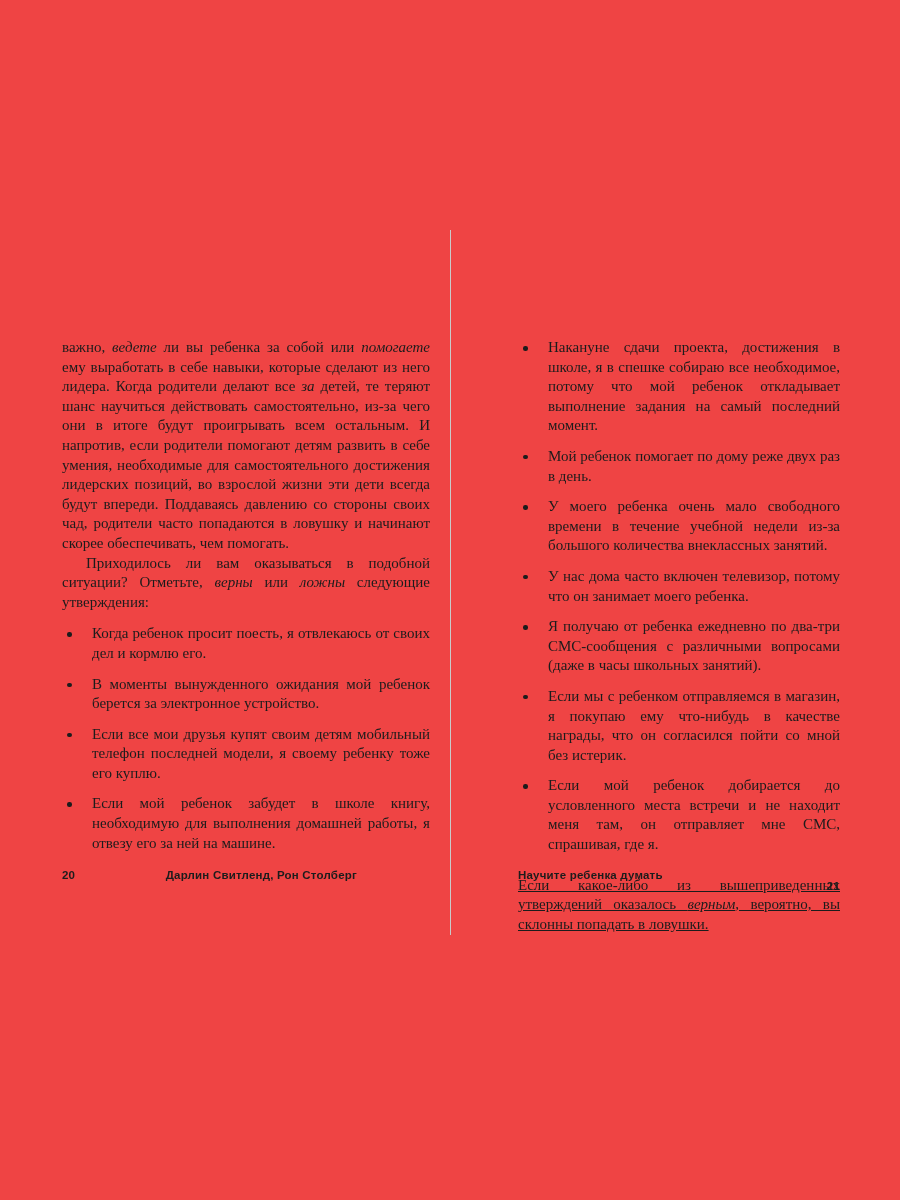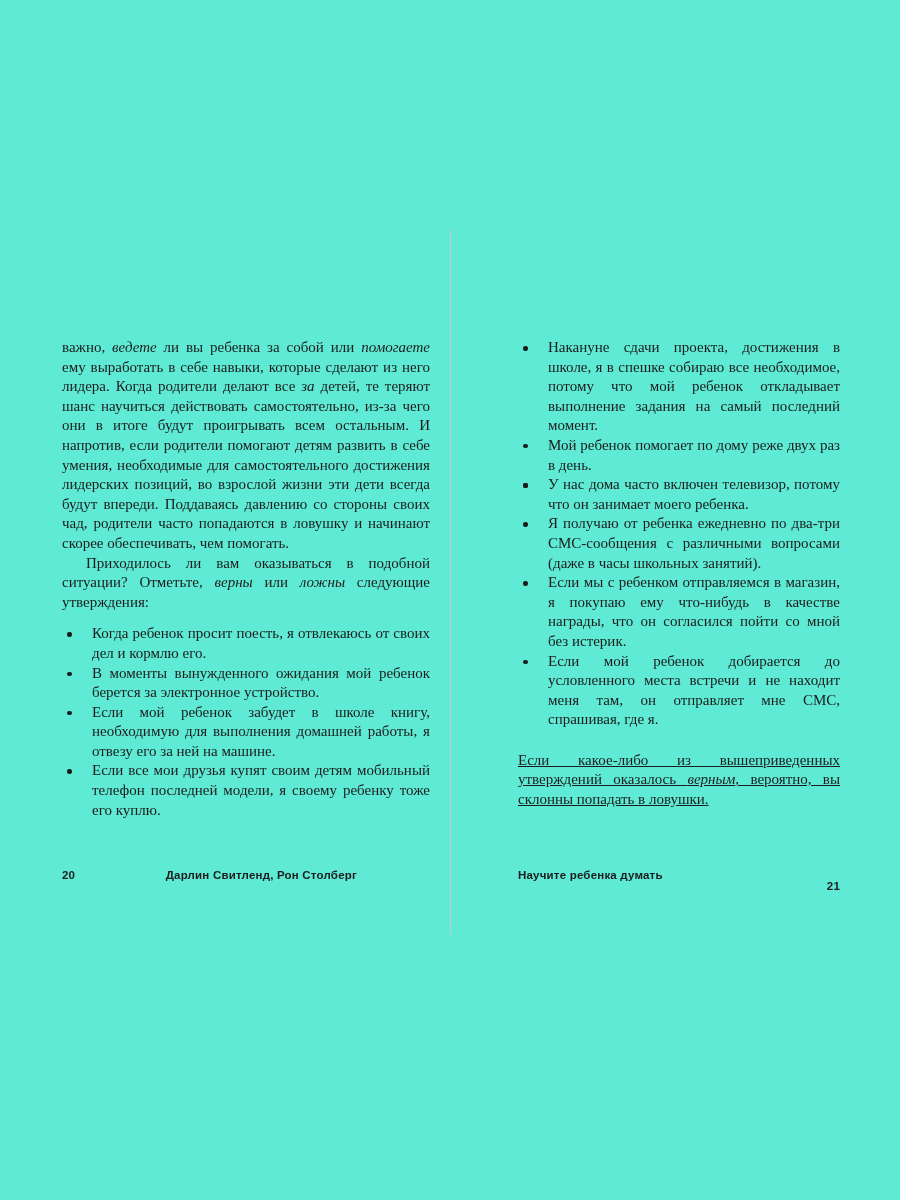--- a/index.html
+++ b/index.html
@@ -4,21 +4,21 @@
 <style>
   html, body {
     margin: 0;
     padding: 0;
     background: #ffffff;
   }
   .spread {
     position: relative;
     width: 900px;
     height: 1200px;
-    background: #5eead4;
+    background: #ef4444;
     overflow: hidden;
     font-family: "Liberation Serif", serif;
     color: #1c1c1c;
   }
   .divider {
     position: absolute;
     left: 450px;
     top: 230px;
     width: 1px;
     height: 705px;
@@ -38,20 +38,21 @@
   }
   .col p.indent { text-indent: 24px; }
   ul.bullets {
     list-style: none;
     margin: 12px 0 0 0;
     padding: 0;
   }
   ul.bullets li {
     position: relative;
     padding-left: 30px;
+    margin-top: 11px;
     font-size: 15px;
     line-height: 19.6px;
     text-align: justify;
   }
   .dot {
     position: absolute;
     left: 5px;
     top: 8px;
     width: 4.5px;
     height: 4.5px;
@@ -101,25 +102,25 @@
       <li>
         <span class="dot"></span>
         <span>Когда ребенок просит поесть, я отвлекаюсь от своих дел и кормлю его.</span>
       </li>
       <li>
         <span class="dot"></span>
         <span>В моменты вынужденного ожидания мой ребенок берется за электронное устройство.</span>
       </li>
       <li>
         <span class="dot"></span>
-        <span>Если мой ребенок забудет в школе книгу, необходимую для выполнения домашней работы, я отвезу его за ней на машине.</span>
+        <span>Если все мои друзья купят своим детям мобильный телефон последней модели, я своему ребенку тоже его куплю.</span>
       </li>
       <li>
         <span class="dot"></span>
-        <span>Если все мои друзья купят своим детям мобильный телефон последней модели, я своему ребенку тоже его куплю.</span>
+        <span>Если мой ребенок забудет в школе книгу, необходимую для выполнения домашней работы, я отвезу его за ней на машине.</span>
       </li>
     </ul>
   </div>
 
   <div class="footer footer-left">
     <span class="num-left">20</span>
     <span class="center-title">Дарлин Свитленд, Рон Столберг</span>
   </div>
 
   <div class="col col-right">
@@ -127,20 +128,21 @@
       <li style="margin-top:0;">
         <span class="dot"></span>
         <span>Накануне сдачи проекта, достижения в школе, я в спешке собираю все необходимое, потому что мой ребенок откладывает выполнение задания на самый последний момент.</span>
       </li>
       <li>
         <span class="dot"></span>
         <span>Мой ребенок помогает по дому реже двух раз в день.</span>
       </li>
       <li>
         <span class="dot"></span>
+        <span>У моего ребенка очень мало свободного времени в течение учебной недели из-за большого количества внеклассных занятий.</span>
       </li>
       <li>
         <span class="dot"></span>
         <span>У нас дома часто включен телевизор, потому что он занимает моего ребенка.</span>
       </li>
       <li>
         <span class="dot"></span>
         <span>Я получаю от ребенка ежедневно по два-три СМС-сообщения с различными вопросами (даже в часы школьных занятий).</span>
       </li>
       <li>

